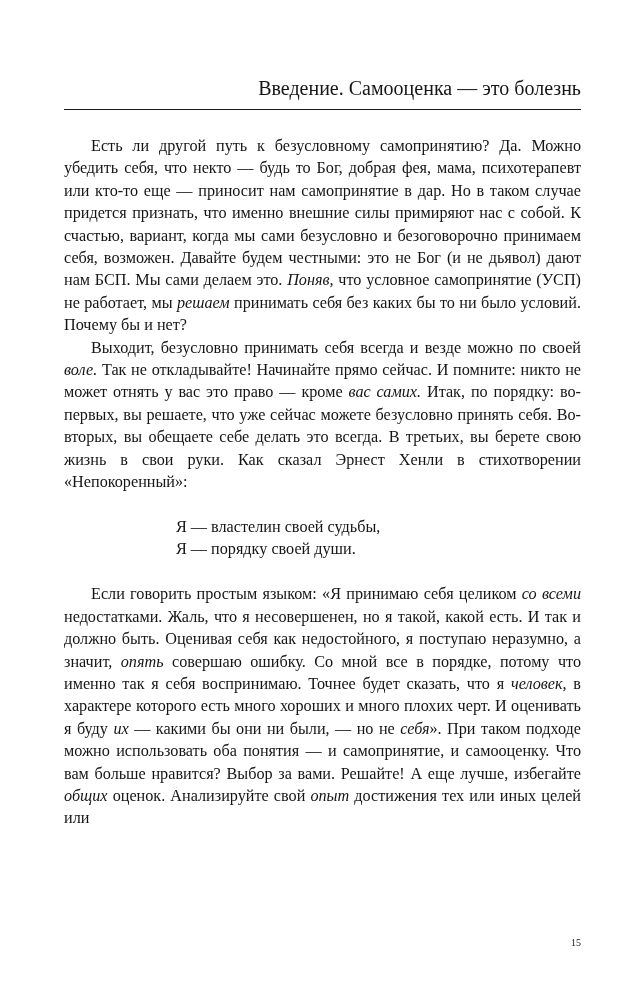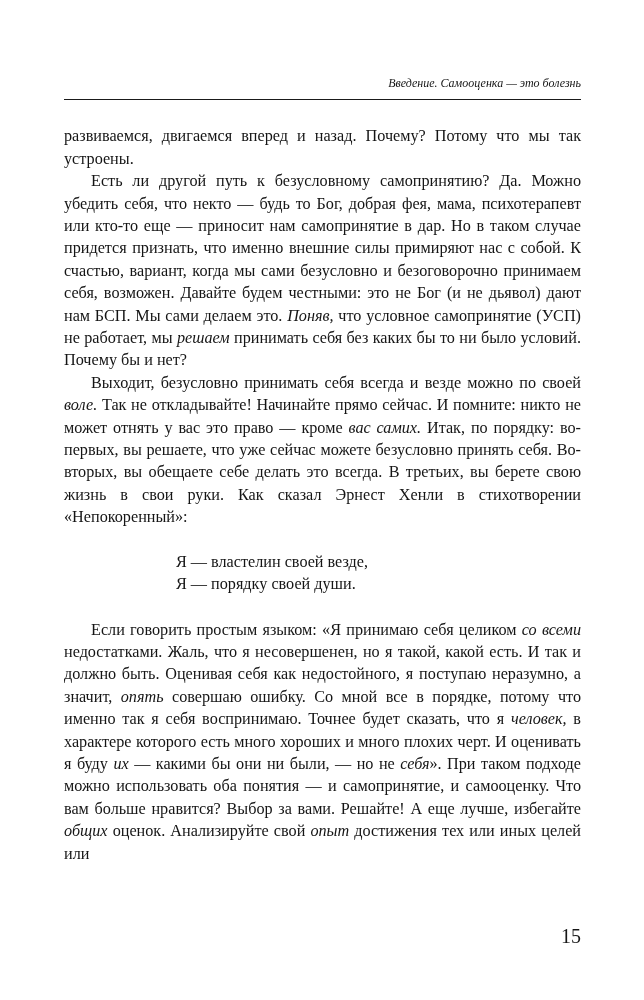--- a/index.html
+++ b/index.html
@@ -17,26 +17,25 @@
     overflow: hidden;
   }
   .column {
     position: absolute;
     left: 64px;
     right: 63px;
     top: 76px;
   }
   .running-header {
     text-align: right;
-    font-size: 12px;
+    font-size: 20px;
     line-height: 1.2;
     padding-bottom: 9px;
     border-bottom: 1px solid #1a1a1a;
     color: #161616;
-    font-style: italic;
   }
   .body-text {
     margin-top: 25px;
     font-size: 16.2px;
     line-height: 22.4px;
     text-align: justify;
     color: #151515;
   }
   .body-text p.para {
     margin: 0;
@@ -51,35 +50,34 @@
     margin: 22px 0 23px 0;
     padding-left: 112px;
     text-align: left;
     font-size: 16.2px;
     line-height: 22.4px;
   }
   .page-number {
     position: absolute;
     right: 63px;
     bottom: 52px;
-    font-size: 20px;
+    font-size: 10px;
     color: #161616;
   }
 </style>
 </head>
 <body>
 
 <div class="page">
   <div class="column">
     <div class="running-header">Введение. Самооценка — это болезнь</div>
     <div class="body-text">
-        <p class="para"><span>развиваемся, двигаемся вперед и назад. Почему? Потому что мы так устроены.</span></p>
         <p class="para indent"><span>Есть ли другой путь к безусловному самопринятию? Да. Можно убедить себя, что некто — будь то Бог, добрая фея, мама, психотерапевт или кто-то еще — приносит нам самопринятие в дар. Но в таком случае придется признать, что именно внешние силы примиряют нас с собой. К счастью, вариант, когда мы сами безусловно и безоговорочно принимаем себя, возможен. Давайте будем честными: это не Бог (и не дьявол) дают нам БСП. Мы сами делаем это. </span><em>Поняв,</em><span> что условное самопринятие (УСП) не работает, мы </span><em>решаем</em><span> принимать себя без каких бы то ни было условий. Почему бы и нет?</span></p>
         <p class="para indent"><span>Выходит, безусловно принимать себя всегда и везде можно по своей </span><em>воле.</em><span> Так не откладывайте! Начинайте прямо сейчас. И помните: никто не может отнять у вас это право — кроме </span><em>вас самих.</em><span> Итак, по порядку: во-первых, вы решаете, что уже сейчас можете безусловно принять себя. Во-вторых, вы обещаете себе делать это всегда. В третьих, вы берете свою жизнь в свои руки. Как сказал Эрнест Хенли в стихотворении «Непокоренный»:</span></p>
         <div class="verse">
-          <div>Я — властелин своей везде,</div>
+          <div>Я — властелин своей судьбы,</div>
           <div>Я — порядку своей души.</div>
         </div>
         <p class="para indent"><span>Если говорить простым языком: «Я принимаю себя целиком </span><em>со всеми</em><span> недостатками. Жаль, что я несовершенен, но я такой, какой есть. И так и должно быть. Оценивая себя как недостойного, я поступаю неразумно, а значит, </span><em>опять</em><span> совершаю ошибку. Со мной все в порядке, потому что именно так я себя воспринимаю. Точнее будет сказать, что я </span><em>человек,</em><span> в характере которого есть много хороших и много плохих черт. И оценивать я буду </span><em>их</em><span> — какими бы они ни были, — но не </span><em>себя</em><span>». При таком подходе можно использовать оба понятия — и самопринятие, и самооценку. Что вам больше нравится? Выбор за вами. Решайте! А еще лучше, избегайте </span><em>общих</em><span> оценок. Анализируйте свой </span><em>опыт</em><span> достижения тех или иных целей или</span></p>
       </div>
   </div>
   <div class="page-number">15</div>
 </div>
 
 </body></html>

